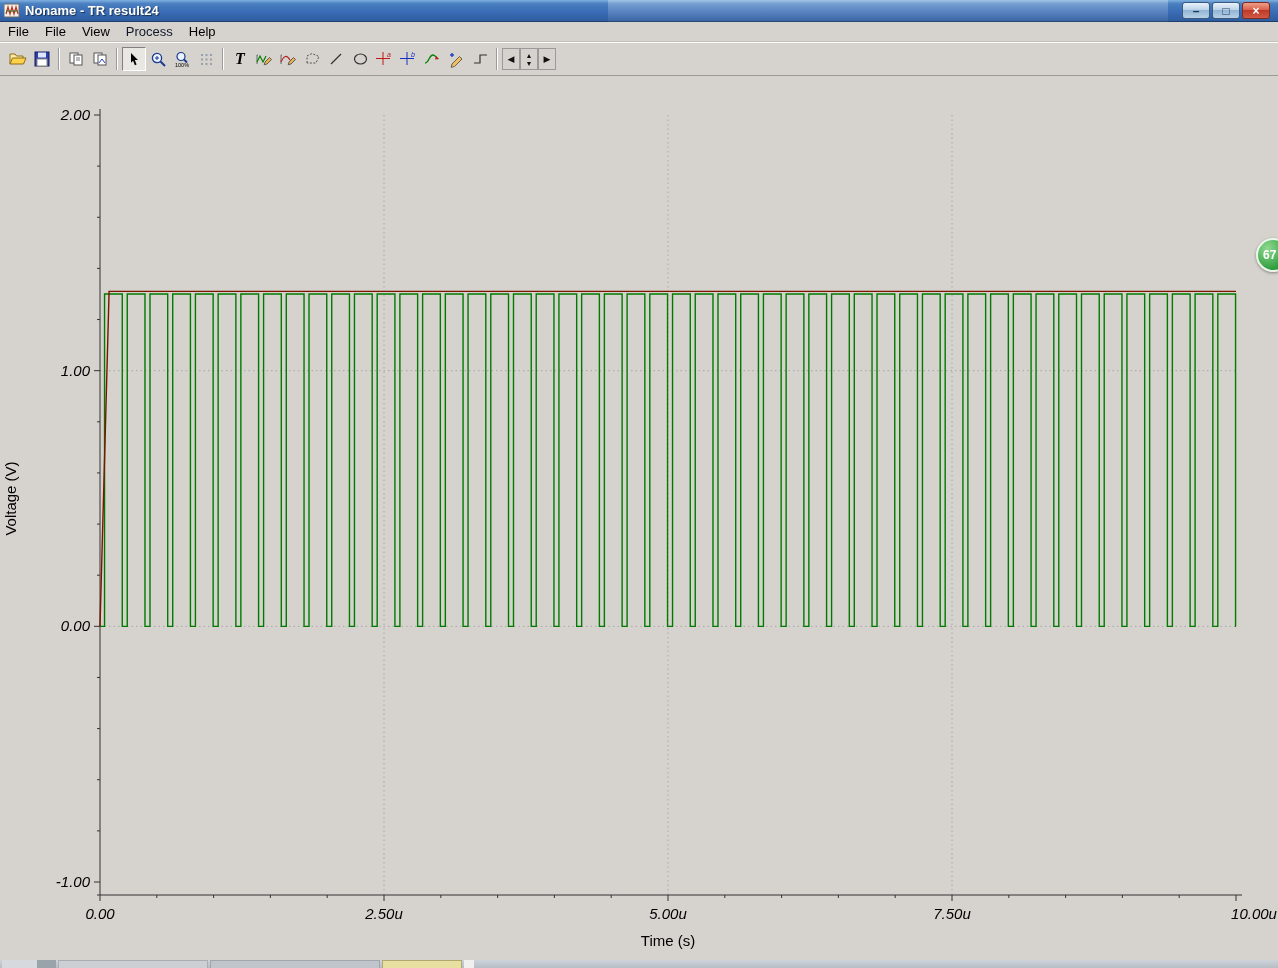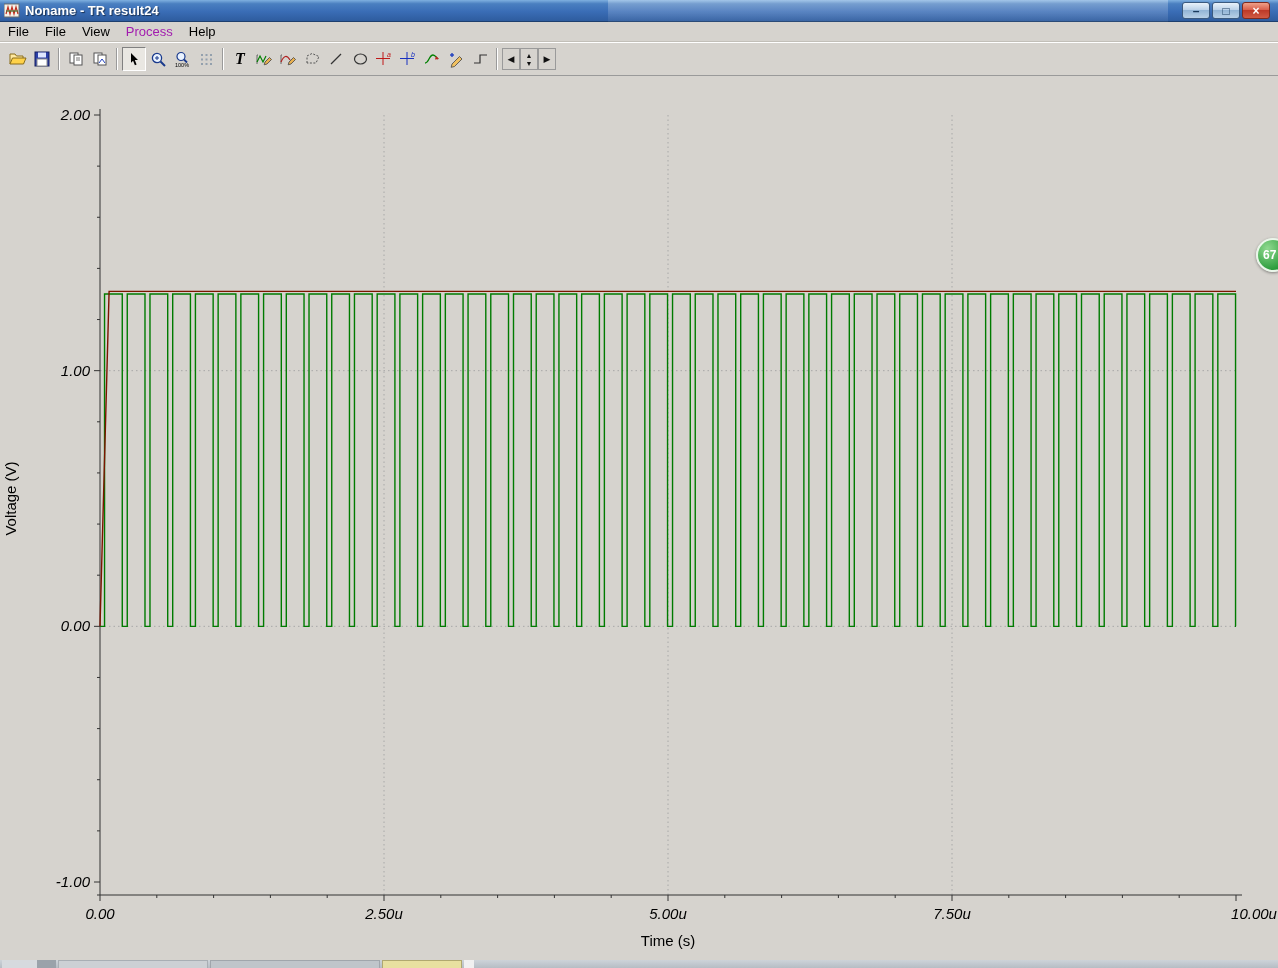--- a/index.html
+++ b/index.html
@@ -43,21 +43,21 @@
   }
 
   
   .menubar {
     position:absolute; top:22px; left:0; width:1278px; height:20px;
     background:#d6d3ce; display:flex; align-items:center;
     font-size:13px; color:#000;
     border-bottom:1px solid #c2bfb8;
   }
   .menu-item { padding:2px 8px; cursor:default; }
-  .menu-item.disabled { color:#a21caf; }
+  .menu-item.disabled { color:#0f172a; }
 
   
   .toolbar {
     position:absolute; top:42px; left:0; width:1278px; height:34px;
     background:#d6d3ce;
     border-top:1px solid #ffffff;
     border-bottom:1px solid #9a9a9a;
     display:flex; align-items:center; padding-left:6px;
   }
   button.tb {

